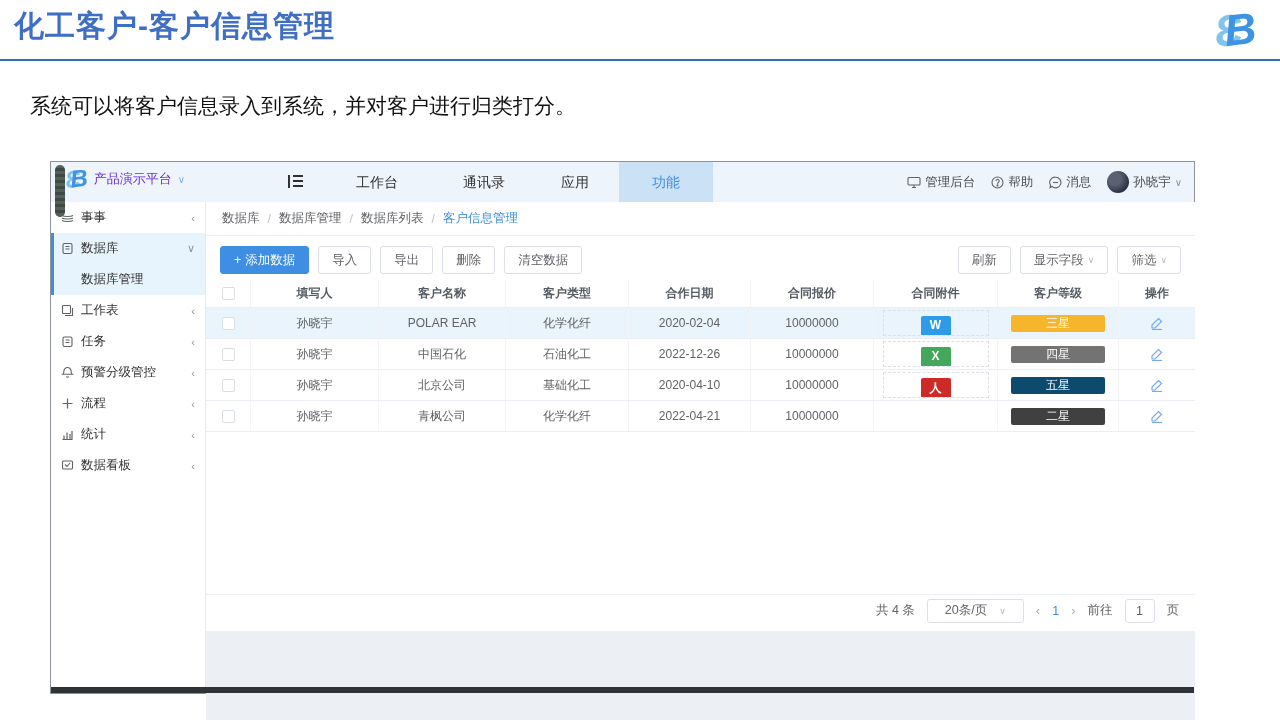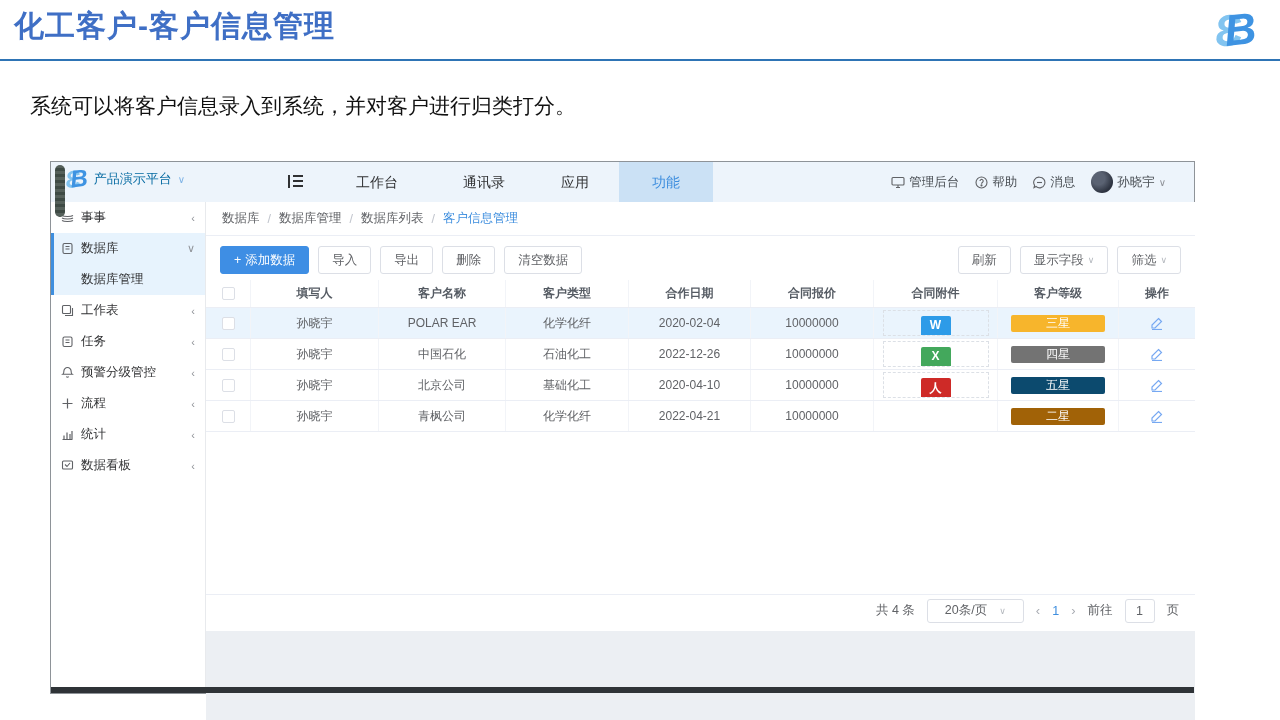--- a/index.html
+++ b/index.html
@@ -23,27 +23,27 @@
          background:#fff; border:1px solid #8E9398; }
   .app-bottom-bar { position:absolute; left:0; bottom:0; width:100%; height:6px; background:#2F3337; }
   .drag-handle { position:absolute; left:4px; top:3px; width:10px; height:52px; border-radius:5px;
                  background:repeating-linear-gradient(#55605a 0 3px,#3e4a44 3px 6px); z-index:5; }
 
   
   .topnav { position:absolute; left:0; top:0; width:100%; height:40px; background:#EDF4FB; }
   .topnav .brand { position:absolute; left:14px; top:5px; display:flex; align-items:center; gap:6px; }
   .nav-logo { font-size:24px; }
   .nav-logo .l2 { margin-left:-10px; }
-  .brand-name { color:#0369a1; font-size:13px; }
+  .brand-name { color:#6d28d9; font-size:13px; }
   .brand-caret { color:#7FB3E6; font-size:10px; }
   .collapse-icon { position:absolute; left:237px; top:13px; width:15px; height:13px; }
   .collapse-icon span { position:absolute; background:#303133; height:2px; }
   .nav-tab { position:absolute; top:0; height:40px; line-height:40px; font-size:14px; color:#303133; cursor:pointer; }
   .nav-tab.active { background:#CBE1F5; color:#3E8EDE; text-align:center; }
-  .topnav-right { position:absolute; right:28px; top:0; height:40px; display:flex; align-items:center; gap:16px;
+  .topnav-right { position:absolute; right:12px; top:0; height:40px; display:flex; align-items:center; gap:16px;
                   font-size:12.5px; color:#4a4f55; }
   .tr-item { display:flex; align-items:center; gap:4px; cursor:pointer; }
   .avatar { width:22px; height:22px; border-radius:50%;
             background:radial-gradient(circle at 35% 35%, #5a6272 0 30%, #2d3340 70%); }
   .icon-svg { display:inline-block; vertical-align:middle; }
 
   
   .sidebar { position:absolute; left:0; top:40px; width:155px; height:487px; background:#fff;
              border-right:1px solid #E8EAED; font-size:12.5px; color:#303133; }
   .side-item { display:flex; align-items:center; height:31px; padding:0 10px; gap:7px; cursor:pointer; }
@@ -363,21 +363,21 @@
         <div>
             <span class="cb"></span>
           </div>
         <div>孙晓宇</div>
         <div>青枫公司</div>
         <div>化学化纤</div>
         <div>2022-04-21</div>
         <div>10000000</div>
         <div></div>
         <div>
-            <div class="badge" style="background-color: #a16207;">二星</div>
+            <div class="badge" style="background-color: #404040;">二星</div>
           </div>
         <div>
             <svg class="edit-ico" width="14" height="14" viewBox="0 0 14 14" fill="none" stroke="#76A8F2" stroke-width="1.2">
               <path d="M8.5 2.5l3 3L5 12H2v-3z"></path>
               <path d="M2 13.5h10"></path>
             </svg>
           </div>
       </div>
     </div>
 

